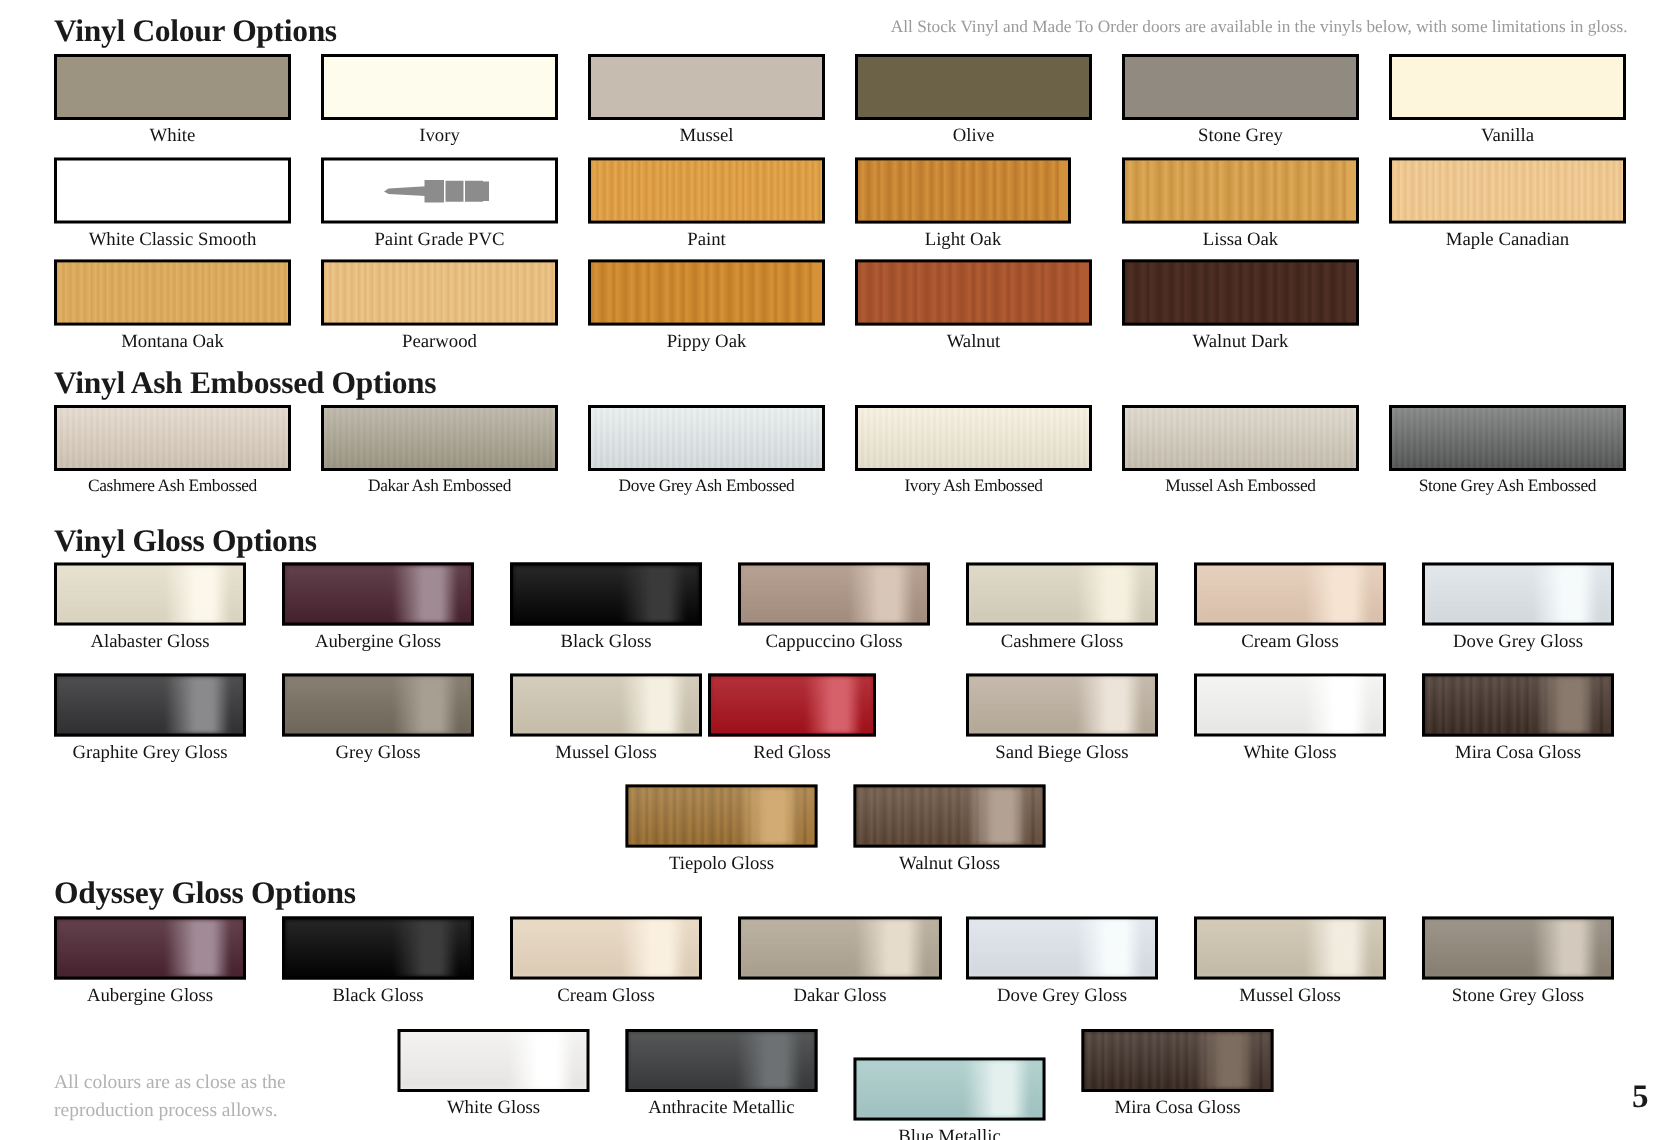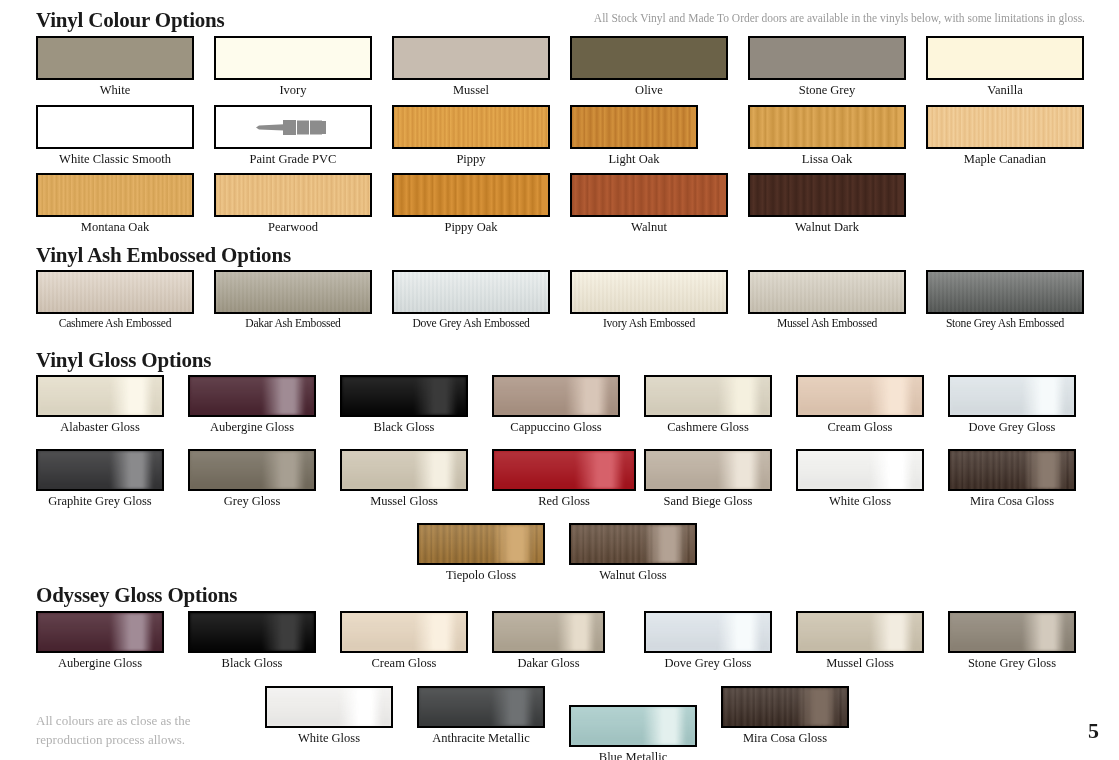--- a/index.html
+++ b/index.html
@@ -146,23 +146,23 @@
               <rect x="68" y="5" width="4" height="13" fill="#8c8c8c"></rect>
             </svg>
           </div>
         </div>
         <span class="swatch-label">Paint Grade PVC</span>
       </div>
       <div class="swatch-cell" style="left: 392px; top: 105px; width: 158px;">
         <div class="swatch-chip" style="height: 44px; background: rgb(228, 168, 78);">
           <div class="grain" style="background: linear-gradient(90deg, rgb(209, 145, 60) 0%, rgb(228, 168, 78) 1.35%, rgb(209, 145, 60) 3%, rgb(228, 168, 78) 3.72508%, rgb(209, 145, 60) 6%, rgb(228, 168, 78) 6.87758%, rgb(209, 145, 60) 9%, rgb(228, 168, 78) 10.6178%, rgb(209, 145, 60) 12%, rgb(228, 168, 78) 14.0249%, rgb(209, 145, 60) 15%, rgb(228, 168, 78) 16.5924%, rgb(209, 145, 60) 18%, rgb(228, 168, 78) 18.8584%, rgb(209, 145, 60) 21%, rgb(228, 168, 78) 21.736%, rgb(209, 145, 60) 24%, rgb(228, 168, 78) 25.3775%, rgb(209, 145, 60) 27%, rgb(228, 168, 78) 28.9848%, rgb(209, 145, 60) 30%, rgb(228, 168, 78) 31.8024%, rgb(209, 145, 60) 33%, rgb(228, 168, 78) 34.0572%, rgb(209, 145, 60) 36%, rgb(228, 168, 78) 36.6763%, rgb(209, 145, 60) 39%, rgb(228, 168, 78) 40.1335%, rgb(209, 145, 60) 42%, rgb(228, 168, 78) 43.8601%, rgb(209, 145, 60) 45%, rgb(228, 168, 78) 46.9521%, rgb(209, 145, 60) 48%, rgb(228, 168, 78) 49.2951%, rgb(209, 145, 60) 51%, rgb(228, 168, 78) 51.7064%, rgb(209, 145, 60) 54%, rgb(228, 168, 78) 54.9184%, rgb(209, 145, 60) 57%, rgb(228, 168, 78) 58.6673%, rgb(209, 145, 60) 60%, rgb(228, 168, 78) 62.0215%, rgb(209, 145, 60) 63%, rgb(228, 168, 78) 64.5403%, rgb(209, 145, 60) 66%, rgb(228, 168, 78) 66.8224%, rgb(209, 145, 60) 69%, rgb(228, 168, 78) 69.7608%, rgb(209, 145, 60) 72%, rgb(228, 168, 78) 73.4322%, rgb(209, 145, 60) 75%, rgb(228, 168, 78) 77.0013%, rgb(209, 145, 60) 78%, rgb(228, 168, 78) 79.7602%, rgb(209, 145, 60) 81%, rgb(228, 168, 78) 82.0087%, rgb(209, 145, 60) 84%, rgb(228, 168, 78) 84.6818%, rgb(209, 145, 60) 87%, rgb(228, 168, 78) 88.1862%, rgb(209, 145, 60) 90%, rgb(228, 168, 78) 91.8943%, rgb(209, 145, 60) 93%, rgb(228, 168, 78) 94.9253%, rgb(209, 145, 60) 96%, rgb(228, 168, 78) 97.2406%, rgb(209, 145, 60) 99%, rgb(228, 168, 78) 99.692%); opacity: 0.85;"></div>
         </div>
-        <span class="swatch-label">Pippy</span>
-      </div>
-      <div class="swatch-cell" style="left: 570px; top: 105px; width: 128px;">
+        <span class="swatch-label">Paint</span>
+      </div>
+      <div class="swatch-cell" style="left: 570px; top: 105px; width: 144px;">
         <div class="swatch-chip" style="height: 44px; background: rgb(210, 145, 60);">
           <div class="grain" style="background: linear-gradient(90deg, rgb(185, 118, 42) 0%, rgb(210, 145, 60) 2.25%, rgb(185, 118, 42) 5%, rgb(210, 145, 60) 8.1483%, rgb(185, 118, 42) 10%, rgb(210, 145, 60) 11.1684%, rgb(185, 118, 42) 15%, rgb(210, 145, 60) 17.6539%, rgb(185, 118, 42) 20%, rgb(210, 145, 60) 22.8452%, rgb(185, 118, 42) 25%, rgb(210, 145, 60) 26.1294%, rgb(185, 118, 42) 30%, rgb(210, 145, 60) 33.004%, rgb(185, 118, 42) 35%, rgb(210, 145, 60) 37.4628%, rgb(185, 118, 42) 40%, rgb(210, 145, 60) 41.2398%, rgb(185, 118, 42) 45%, rgb(210, 145, 60) 48.2535%, rgb(185, 118, 42) 50%, rgb(210, 145, 60) 52.0519%, rgb(185, 118, 42) 55%, rgb(210, 145, 60) 56.485%, rgb(185, 118, 42) 60%, rgb(210, 145, 60) 63.3692%, rgb(185, 118, 42) 65%, rgb(210, 145, 60) 66.6675%, rgb(185, 118, 42) 70%, rgb(210, 145, 60) 71.8322%, rgb(185, 118, 42) 75%, rgb(210, 145, 60) 78.3356%, rgb(185, 118, 42) 80%, rgb(210, 145, 60) 81.3608%, rgb(185, 118, 42) 85%, rgb(210, 145, 60) 87.2351%, rgb(185, 118, 42) 90%, rgb(210, 145, 60) 93.1572%, rgb(185, 118, 42) 95%, rgb(210, 145, 60) 96.1726%); opacity: 0.85;"></div>
         </div>
         <span class="swatch-label">Light Oak</span>
       </div>
       <div class="swatch-cell" style="left: 748px; top: 105px; width: 158px;">
         <div class="swatch-chip" style="height: 44px; background: rgb(221, 168, 87);">
           <div class="grain" style="background: linear-gradient(90deg, rgb(198, 145, 63) 0%, rgb(221, 168, 87) 2.25%, rgb(198, 145, 63) 5%, rgb(221, 168, 87) 8.1483%, rgb(198, 145, 63) 10%, rgb(221, 168, 87) 11.1684%, rgb(198, 145, 63) 15%, rgb(221, 168, 87) 17.6539%, rgb(198, 145, 63) 20%, rgb(221, 168, 87) 22.8452%, rgb(198, 145, 63) 25%, rgb(221, 168, 87) 26.1294%, rgb(198, 145, 63) 30%, rgb(221, 168, 87) 33.004%, rgb(198, 145, 63) 35%, rgb(221, 168, 87) 37.4628%, rgb(198, 145, 63) 40%, rgb(221, 168, 87) 41.2398%, rgb(198, 145, 63) 45%, rgb(221, 168, 87) 48.2535%, rgb(198, 145, 63) 50%, rgb(221, 168, 87) 52.0519%, rgb(198, 145, 63) 55%, rgb(221, 168, 87) 56.485%, rgb(198, 145, 63) 60%, rgb(221, 168, 87) 63.3692%, rgb(198, 145, 63) 65%, rgb(221, 168, 87) 66.6675%, rgb(198, 145, 63) 70%, rgb(221, 168, 87) 71.8322%, rgb(198, 145, 63) 75%, rgb(221, 168, 87) 78.3356%, rgb(198, 145, 63) 80%, rgb(221, 168, 87) 81.3608%, rgb(198, 145, 63) 85%, rgb(221, 168, 87) 87.2351%, rgb(198, 145, 63) 90%, rgb(221, 168, 87) 93.1572%, rgb(198, 145, 63) 95%, rgb(221, 168, 87) 96.1726%); opacity: 0.85;"></div>
         </div>
         <span class="swatch-label">Lissa Oak</span>
@@ -298,21 +298,21 @@
           <div class="sheen" style="background: linear-gradient(90deg, rgba(255, 255, 255, 0) 0%, rgba(255, 255, 255, 0) 58%, rgb(167, 159, 146) 74%, rgb(167, 159, 146) 84%, rgba(255, 255, 255, 0) 93%), linear-gradient(rgba(255, 255, 255, 0.14), rgba(0, 0, 0, 0.05)); filter: blur(1.5px);"></div>
         </div>
         <span class="swatch-label">Grey Gloss</span>
       </div>
       <div class="swatch-cell" style="left: 340px; top: 449px; width: 128px;">
         <div class="swatch-chip" style="height: 42px; background: rgb(207, 198, 178);">
           <div class="sheen" style="background: linear-gradient(90deg, rgba(255, 255, 255, 0) 0%, rgba(255, 255, 255, 0) 58%, rgb(244, 239, 225) 74%, rgb(244, 239, 225) 84%, rgba(255, 255, 255, 0) 93%), linear-gradient(rgba(255, 255, 255, 0.14), rgba(0, 0, 0, 0.05)); filter: blur(1.5px);"></div>
         </div>
         <span class="swatch-label">Mussel Gloss</span>
       </div>
-      <div class="swatch-cell" style="left: 492px; top: 449px; width: 144px;">
+      <div class="swatch-cell" style="left: 472px; top: 449px; width: 112px;">
         <div class="swatch-chip" style="height: 42px; background: rgb(167, 17, 27);">
           <div class="sheen" style="background: linear-gradient(90deg, rgba(255, 255, 255, 0) 0%, rgba(255, 255, 255, 0) 58%, rgb(214, 97, 106) 74%, rgb(214, 97, 106) 84%, rgba(255, 255, 255, 0) 93%), linear-gradient(rgba(255, 255, 255, 0.14), rgba(0, 0, 0, 0.05)); filter: blur(1.5px);"></div>
         </div>
         <span class="swatch-label">Red Gloss</span>
       </div>
       <div class="swatch-cell" style="left: 644px; top: 449px; width: 128px;">
         <div class="swatch-chip" style="height: 42px; background: rgb(189, 176, 160);">
           <div class="sheen" style="background: linear-gradient(90deg, rgba(255, 255, 255, 0) 0%, rgba(255, 255, 255, 0) 58%, rgb(236, 228, 216) 74%, rgb(236, 228, 216) 84%, rgba(255, 255, 255, 0) 93%), linear-gradient(rgba(255, 255, 255, 0.14), rgba(0, 0, 0, 0.05)); filter: blur(1.5px);"></div>
         </div>
         <span class="swatch-label">Sand Biege Gloss</span>
@@ -355,21 +355,21 @@
           <div class="sheen" style="background: linear-gradient(90deg, rgba(255, 255, 255, 0) 0%, rgba(255, 255, 255, 0) 58%, rgb(61, 61, 61) 74%, rgb(61, 61, 61) 84%, rgba(255, 255, 255, 0) 93%), linear-gradient(rgba(255, 255, 255, 0.14), rgba(0, 0, 0, 0.05)); filter: blur(1.5px);"></div>
         </div>
         <span class="swatch-label">Black Gloss</span>
       </div>
       <div class="swatch-cell" style="left: 340px; top: 611px; width: 128px;">
         <div class="swatch-chip" style="height: 42px; background: rgb(231, 214, 191);">
           <div class="sheen" style="background: linear-gradient(90deg, rgba(255, 255, 255, 0) 0%, rgba(255, 255, 255, 0) 58%, rgb(250, 240, 224) 74%, rgb(250, 240, 224) 84%, rgba(255, 255, 255, 0) 93%), linear-gradient(rgba(255, 255, 255, 0.14), rgba(0, 0, 0, 0.05)); filter: blur(1.5px);"></div>
         </div>
         <span class="swatch-label">Cream Gloss</span>
       </div>
-      <div class="swatch-cell" style="left: 492px; top: 611px; width: 113px;">
+      <div class="swatch-cell" style="left: 492px; top: 611px; width: 136px;">
         <div class="swatch-chip" style="height: 42px; background: rgb(178, 167, 148);">
           <div class="sheen" style="background: linear-gradient(90deg, rgba(255, 255, 255, 0) 0%, rgba(255, 255, 255, 0) 58%, rgb(230, 220, 203) 74%, rgb(230, 220, 203) 84%, rgba(255, 255, 255, 0) 93%), linear-gradient(rgba(255, 255, 255, 0.14), rgba(0, 0, 0, 0.05)); filter: blur(1.5px);"></div>
         </div>
         <span class="swatch-label">Dakar Gloss</span>
       </div>
       <div class="swatch-cell" style="left: 644px; top: 611px; width: 128px;">
         <div class="swatch-chip" style="height: 42px; background: rgb(221, 228, 234);">
           <div class="sheen" style="background: linear-gradient(90deg, rgba(255, 255, 255, 0) 0%, rgba(255, 255, 255, 0) 58%, rgb(247, 251, 252) 74%, rgb(247, 251, 252) 84%, rgba(255, 255, 255, 0) 93%), linear-gradient(rgba(255, 255, 255, 0.14), rgba(0, 0, 0, 0.05)); filter: blur(1.5px);"></div>
         </div>
         <span class="swatch-label">Dove Grey Gloss</span>

